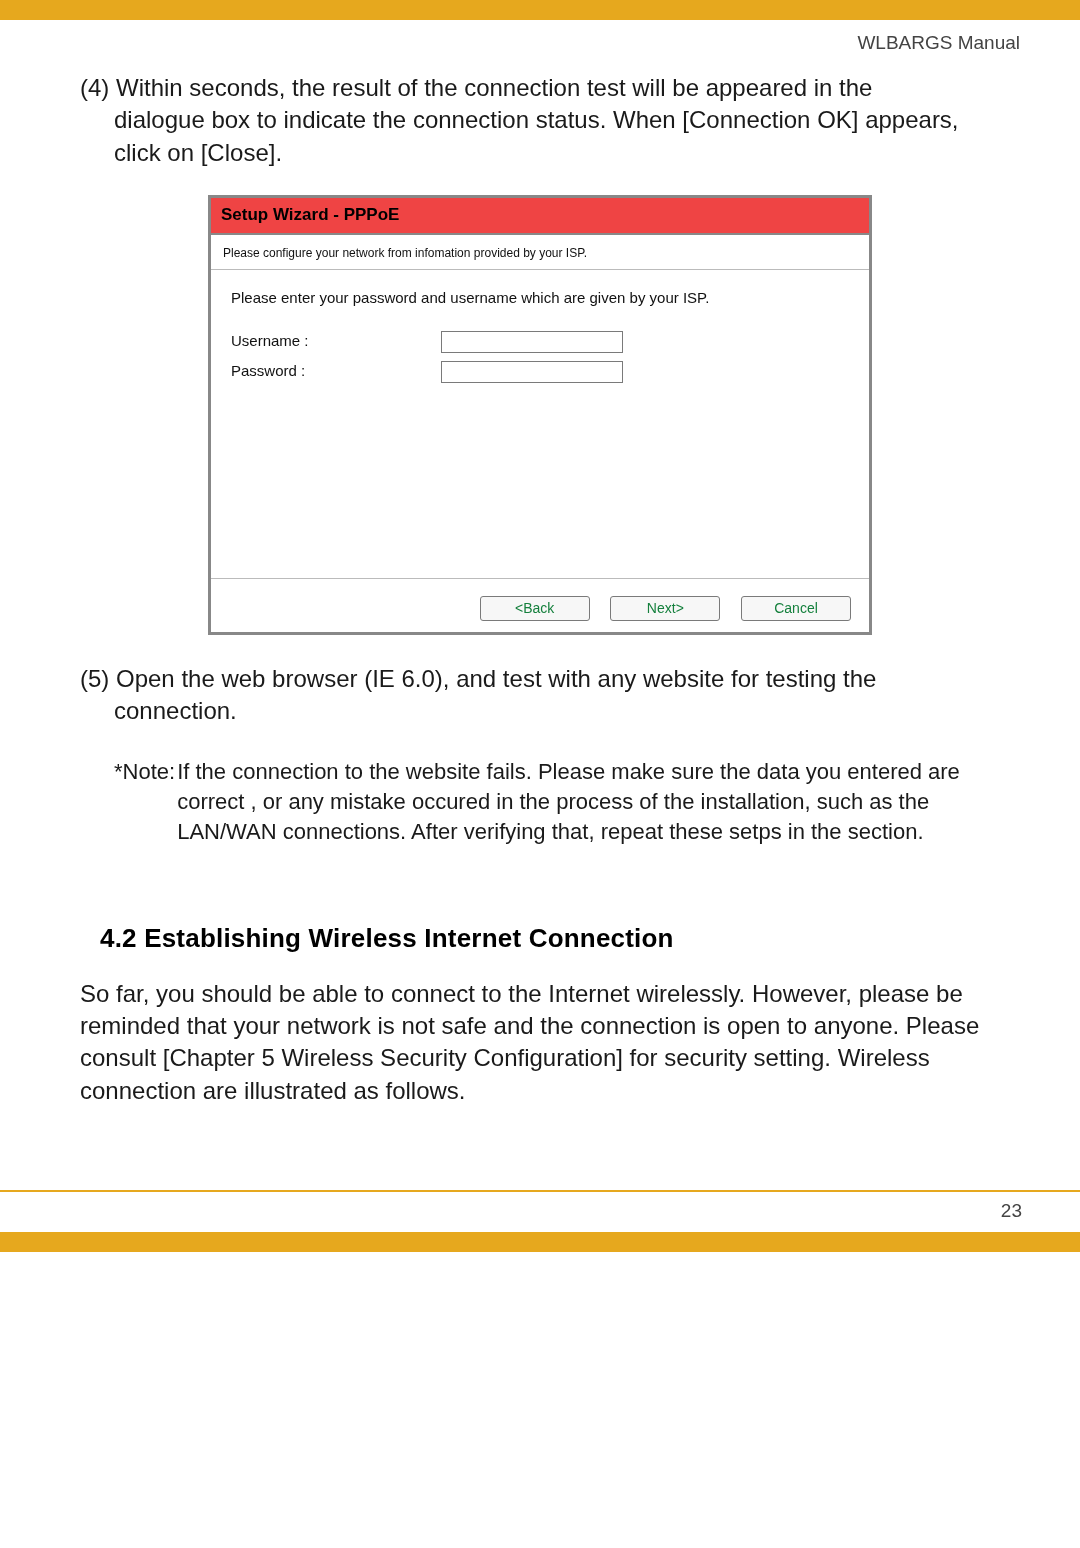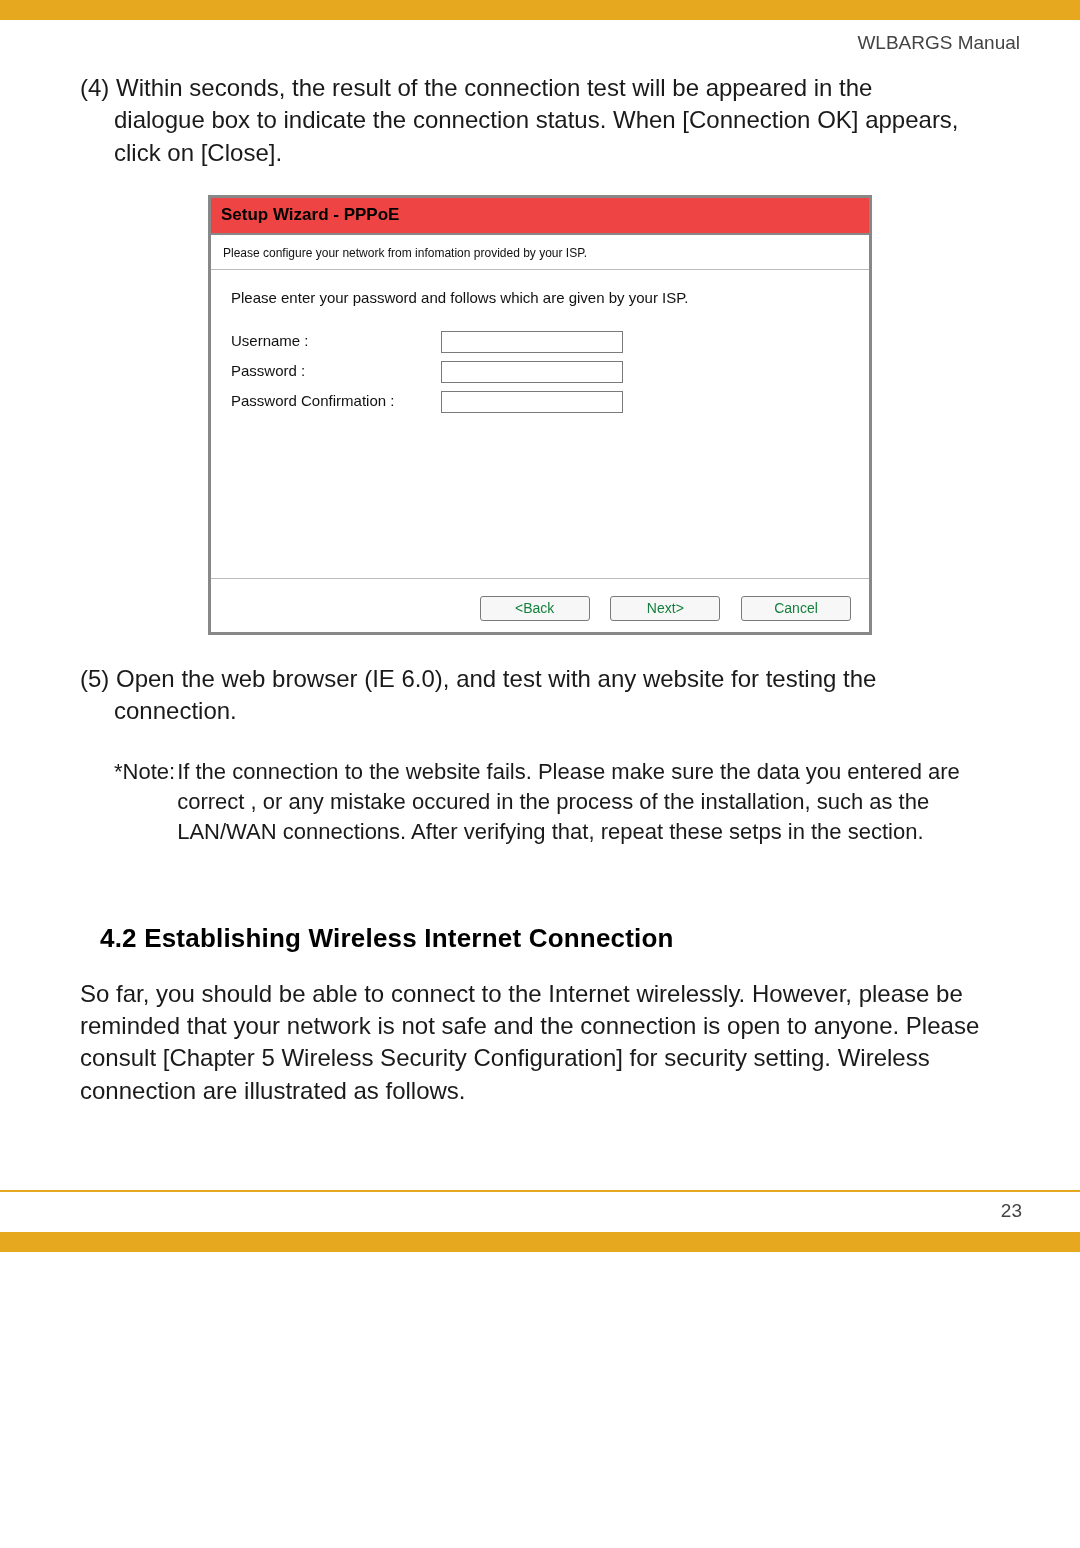--- a/index.html
+++ b/index.html
@@ -148,32 +148,28 @@
     <div class="para4">
       <span class="num">(4) </span><span>Within seconds, the result of the connection test will be appeared in the</span>
       <div class="indent-block">dialogue box to indicate the connection status. When [Connection OK] appears, click on [Close].</div>
     </div>
 
     <div class="wizard-wrap">
       <div class="wizard">
         <div class="wiz-title">Setup Wizard - PPPoE</div>
         <div class="wiz-sub">Please configure your network from infomation provided by your ISP.</div>
         <div class="wiz-body">
-          <div class="wiz-instr">Please enter your password and follows which are given by your ISP.</div>
+          <div class="wiz-instr">Please enter your password and username which are given by your ISP.</div>
 
           <div class="wiz-row">
             <div class="wiz-label">Username :</div>
             <div class="wiz-input"></div>
           </div>
           <div class="wiz-row">
             <div class="wiz-label">Password :</div>
-            <div class="wiz-input"></div>
-          </div>
-          <div class="wiz-row">
-            <div class="wiz-label">Password Confirmation :</div>
             <div class="wiz-input"></div>
           </div>
         </div>
         <div class="wiz-footer">
           <span class="wiz-btn">&lt;Back</span>
           <span class="wiz-btn">Next&gt;</span>
           <span class="wiz-btn">Cancel</span>
         </div>
       </div>
     </div>

